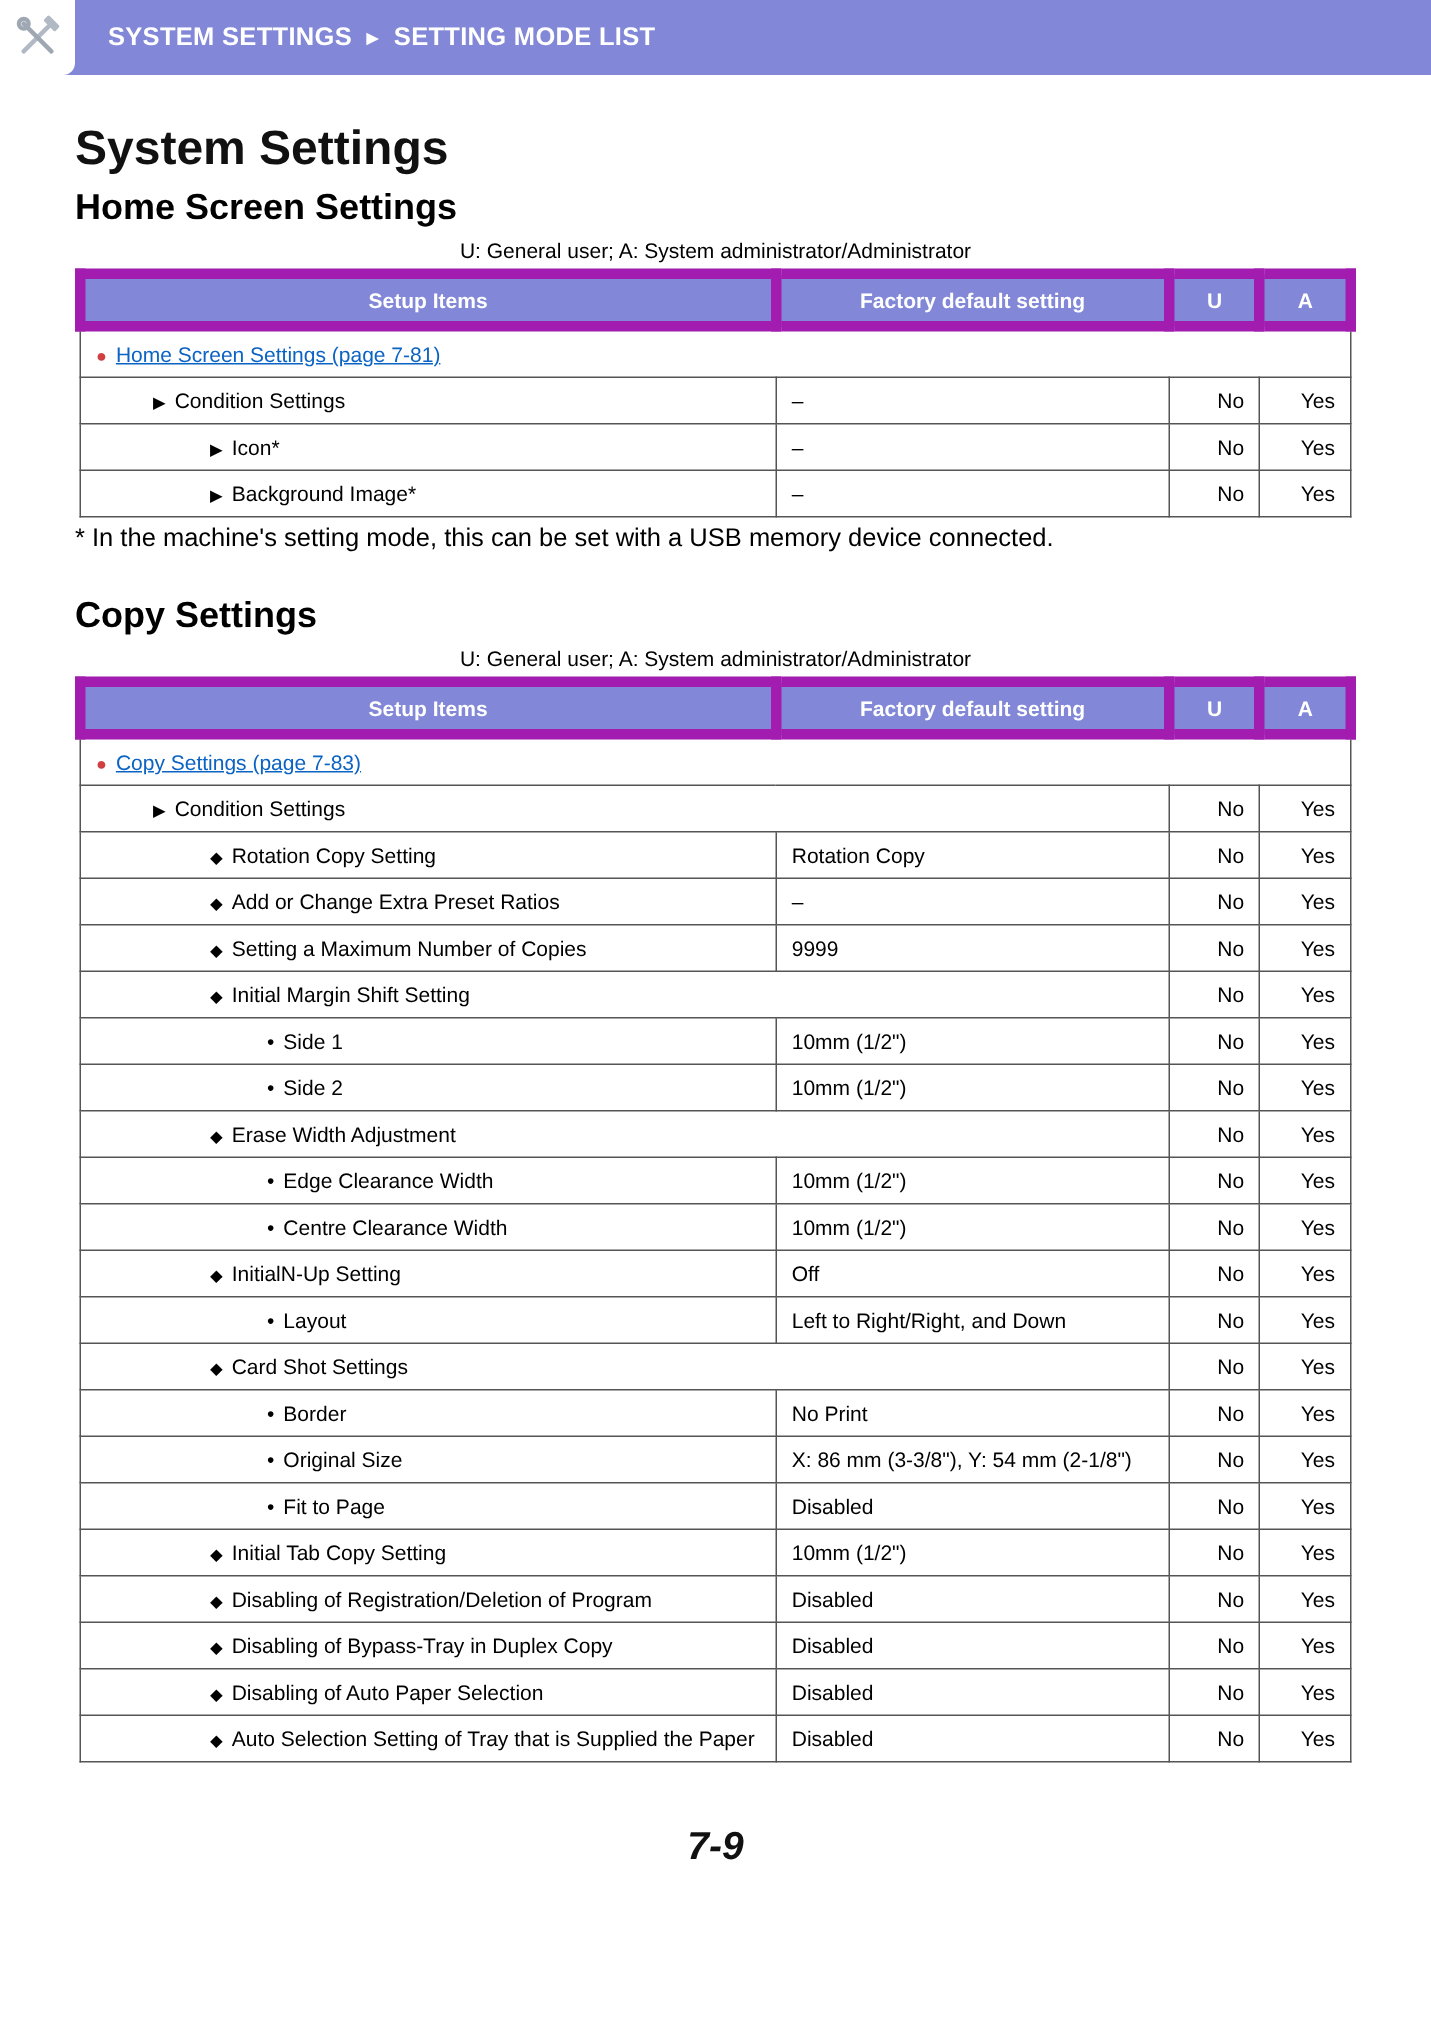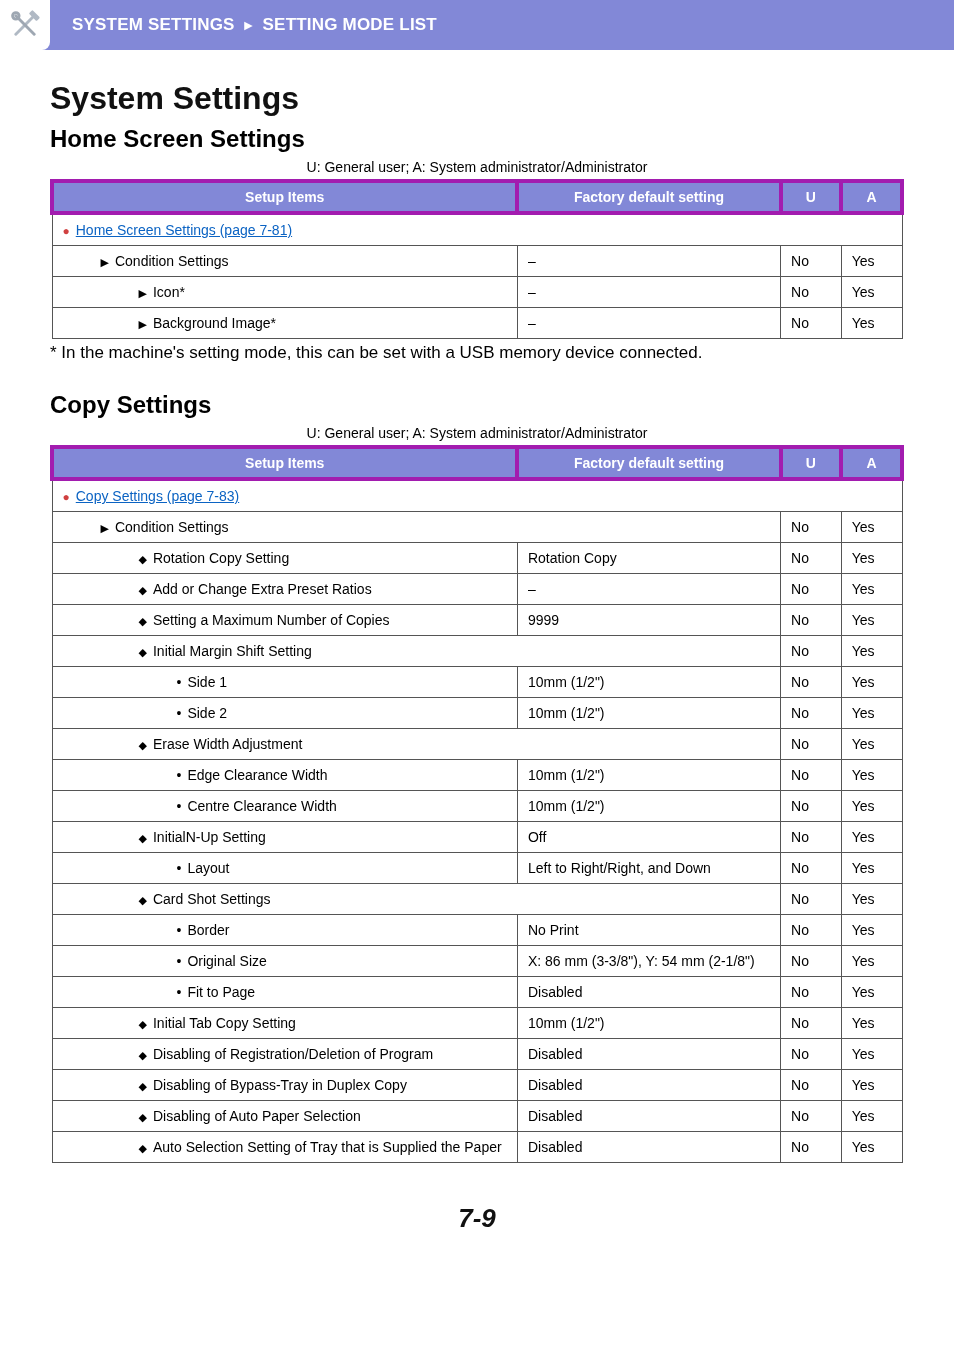--- a/index.html
+++ b/index.html
@@ -59,31 +59,31 @@
     width: 100%;
     border-collapse: collapse;
     table-layout: fixed;
   }
   table.settings th {
     background: #8288d7;
     color: #fff;
     font-weight: bold;
     font-size: 14px;
     padding: 6px 8px;
-    border: 4px solid #a21caf;
+    border: 7px solid #a21caf;
     text-align: center;
   }
   table.settings td {
     border: 1px solid #555;
     font-size: 14px;
     padding: 7px 10px;
     vertical-align: middle;
     background: #fff;
   }
-  table.settings td.center { text-align: left; }
+  table.settings td.center { text-align: right; }
   .link { color: #0b63c3; text-decoration: underline; cursor: pointer; }
   .footnote {
     font-size: 17px;
     margin: 4px 0 0 0;
   }
   .bullet-red::before {
     content: "●";
     color: #d04040;
     margin-right: 6px;
     font-size: 12px;

